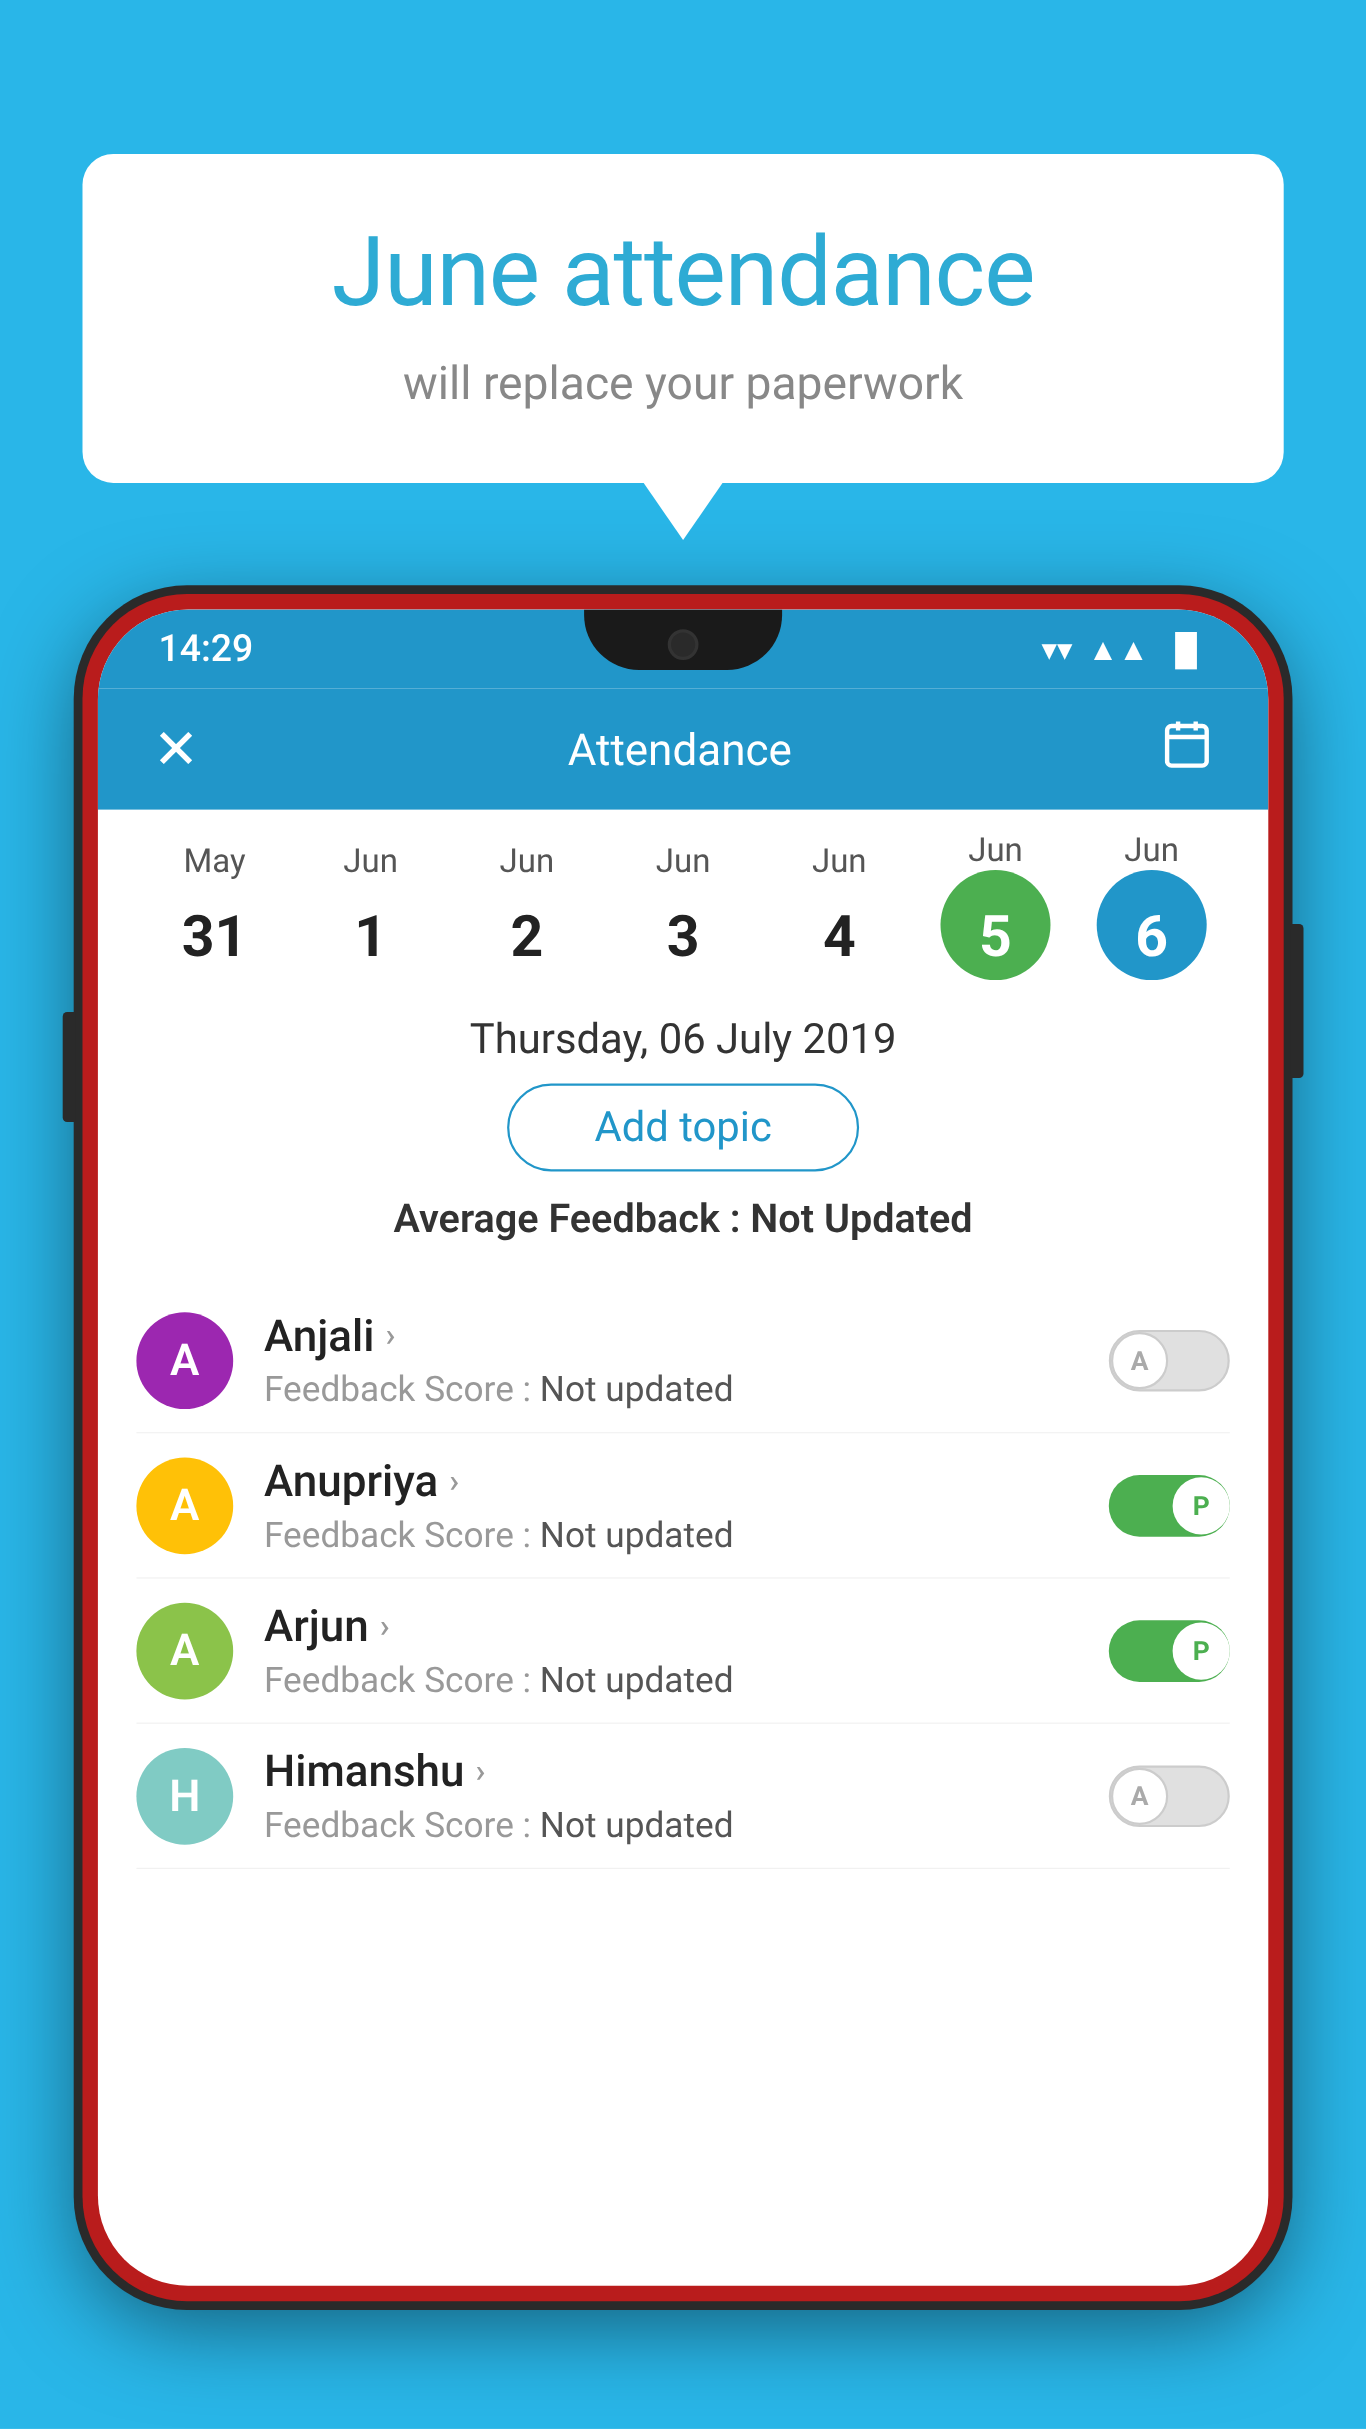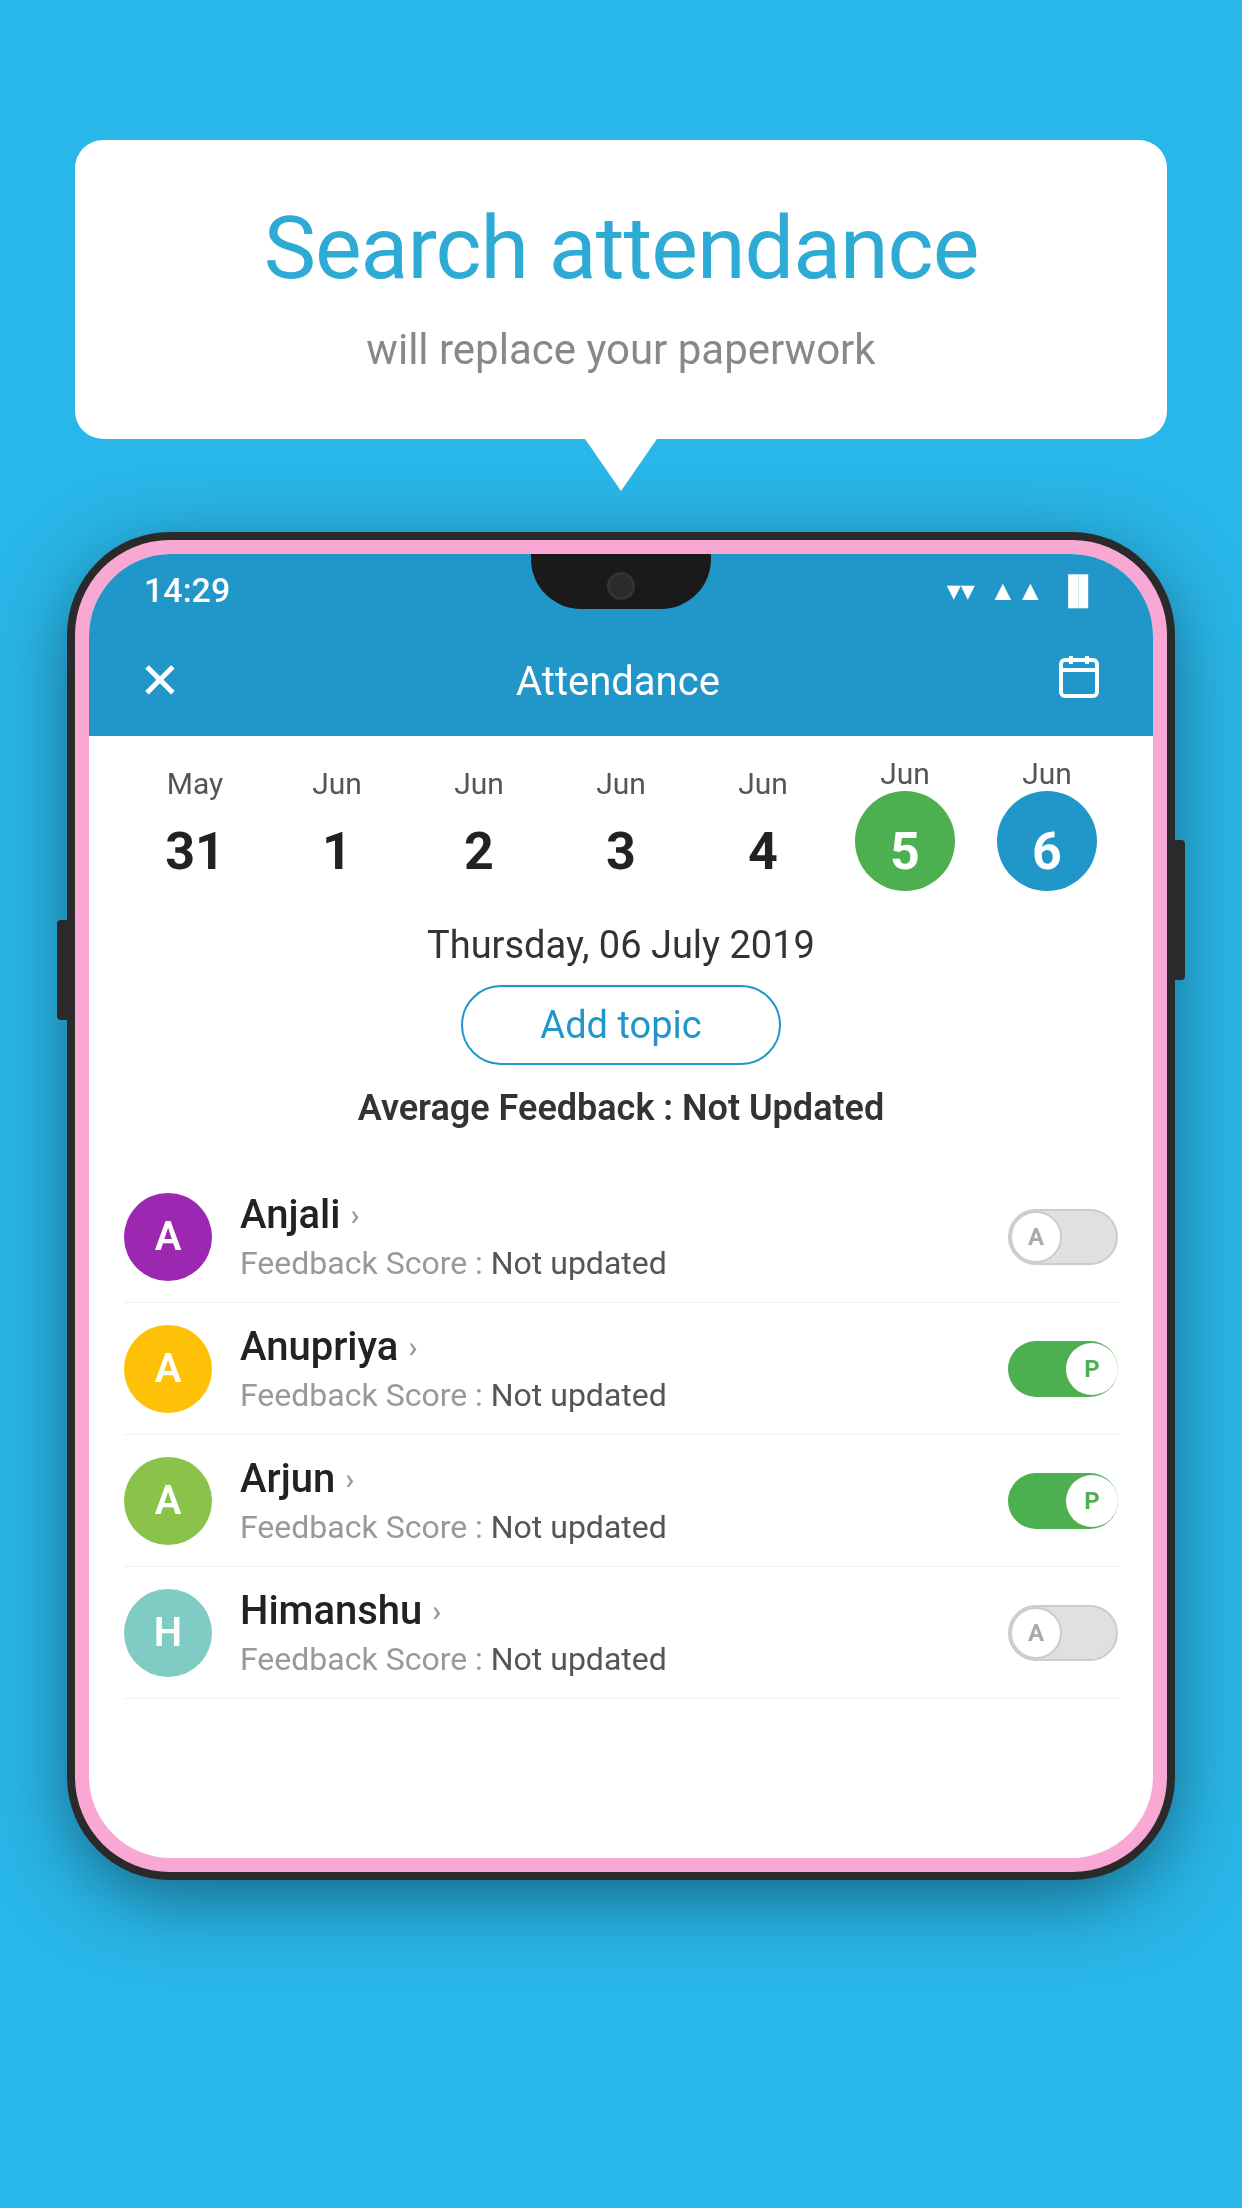--- a/index.html
+++ b/index.html
@@ -62,22 +62,22 @@
     .phone-container {
       position: absolute;
       top: 540px;
       left: 75px;
       right: 75px;
       bottom: 0;
     }
 
     .phone-frame {
       width: 100%;
-      height: 1332px;
-      background: #f9a8d4;
+      height: 1552px;
+      background: #b91c1c;
       border-radius: 95px;
       position: relative;
       box-shadow: 0 0 0 8px #2a2a2a, 0 20px 80px rgba(0,0,0,0.5);
       padding-left: 44px;
     }
 
     
     .phone-frame::before {
       content: '';
       position: absolute;
@@ -400,21 +400,21 @@
     .avatar-green { background: #8bc34a; }
     .avatar-teal { background: #80cbc4; }
   </style>
 </head>
 <body>
 
 <div style="position:absolute;inset:0;background:#29b6e8;"></div>
 
 <div class="speech-bubble-container">
   <div class="speech-bubble">
-    <div class="bubble-title">Search attendance</div>
+    <div class="bubble-title">June attendance</div>
     <div class="bubble-subtitle">will replace your paperwork</div>
   </div>
 </div>
 
 <div class="phone-container">
   <div class="phone-frame">
     <div class="phone-screen">
 
       <div class="notch">
         <div class="notch-camera"></div>

